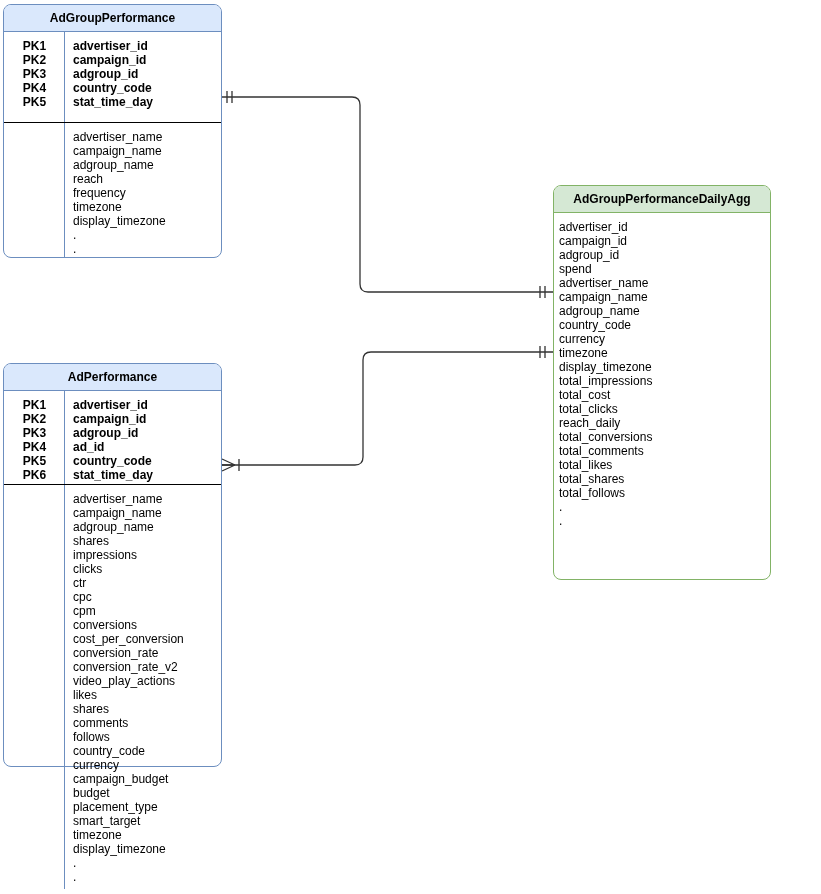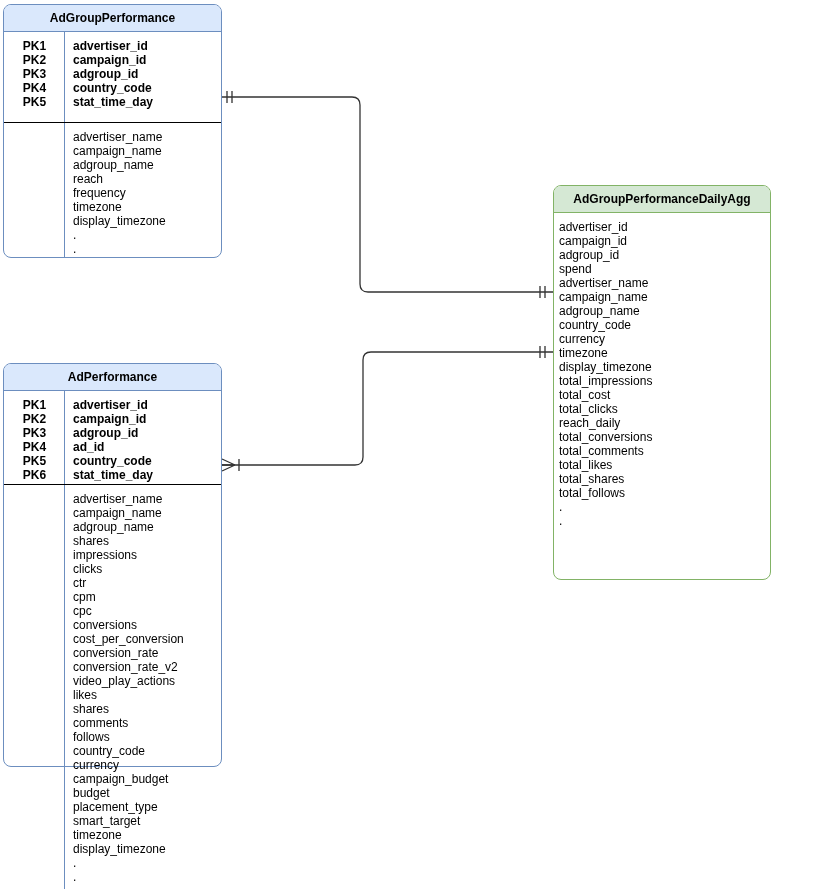--- a/index.html
+++ b/index.html
@@ -215,25 +215,25 @@
           <div class="row">
           <span class="pk-cell"></span>
           <span class="f-cell">clicks</span>
         </div>
           <div class="row">
           <span class="pk-cell"></span>
           <span class="f-cell">ctr</span>
         </div>
           <div class="row">
           <span class="pk-cell"></span>
+          <span class="f-cell">cpc</span>
+        </div>
+          <div class="row">
+          <span class="pk-cell"></span>
           <span class="f-cell">cpm</span>
-        </div>
-          <div class="row">
-          <span class="pk-cell"></span>
-          <span class="f-cell">cpc</span>
         </div>
           <div class="row">
           <span class="pk-cell"></span>
           <span class="f-cell">conversions</span>
         </div>
           <div class="row">
           <span class="pk-cell"></span>
           <span class="f-cell">cost_per_conversion</span>
         </div>
           <div class="row">

